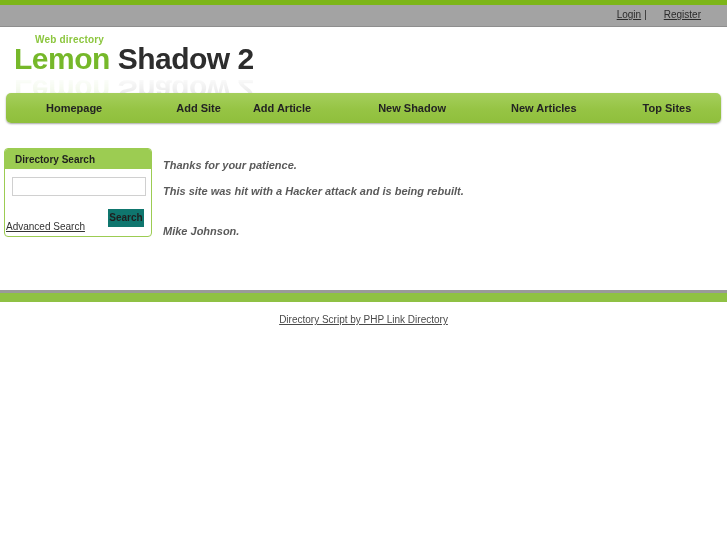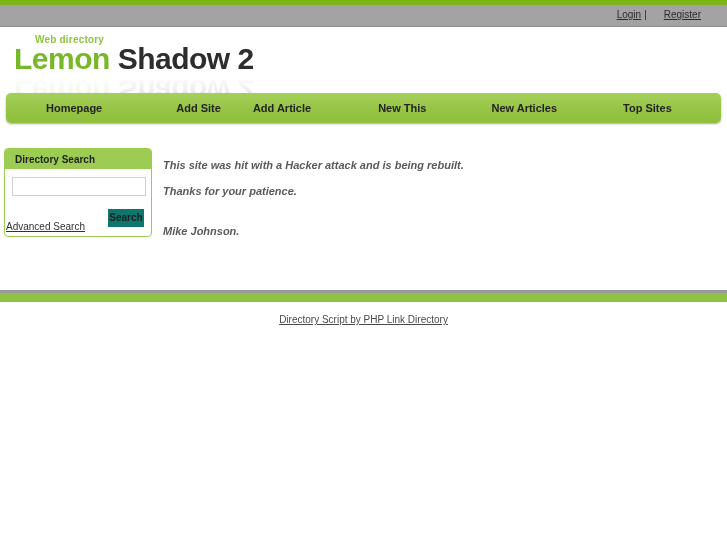--- a/index.html
+++ b/index.html
@@ -215,41 +215,41 @@
     <div class="logo-kicker">Web directory</div>
     <div class="logo-main"><span class="logo-lemon">Lemon</span><span class="logo-shadow"> </span><span class="logo-shadow">Shadow 2</span></div>
     <div class="logo-reflect"><span class="logo-lemon">Lemon</span><span class="logo-shadow"> </span><span class="logo-shadow">Shadow 2</span></div>
   </div>
 
   <div class="nav-bar">
     <div class="nav-list">
       <div class="nav-item">Homepage</div>
       <div class="nav-item">Add Site</div>
       <div class="nav-item">Add Article</div>
-      <div class="nav-item">New This</div>
+      <div class="nav-item">New Shadow</div>
       <div class="nav-item">New Articles</div>
       <div class="nav-item">Top Sites</div>
       <div class="nav-item">Contact</div>
     </div>
   </div>
 
   <div class="sidebar">
     <div class="sidebar-head">
       <span class="sidebar-title">Directory Search</span>
     </div>
     <div class="sidebar-body">
       <input class="search-input" type="text" value="" placeholder="" style="">
       <a class="adv-search" href="#">Advanced Search</a>
       <button class="search-btn">Search</button>
     </div>
   </div>
 
   <div class="content">
+    <p>Thanks for your patience.</p>
     <p>This site was hit with a Hacker attack and is being rebuilt.</p>
-    <p>Thanks for your patience.</p>
     <p class="signature">Mike Johnson.</p>
   </div>
 
   <div class="footer-rule"></div>
   <div class="footer-bar"></div>
   <div class="footer-link-wrap">
     <a class="footer-link" href="#">Directory Script by PHP Link Directory</a>
   </div>
 
 </div>

